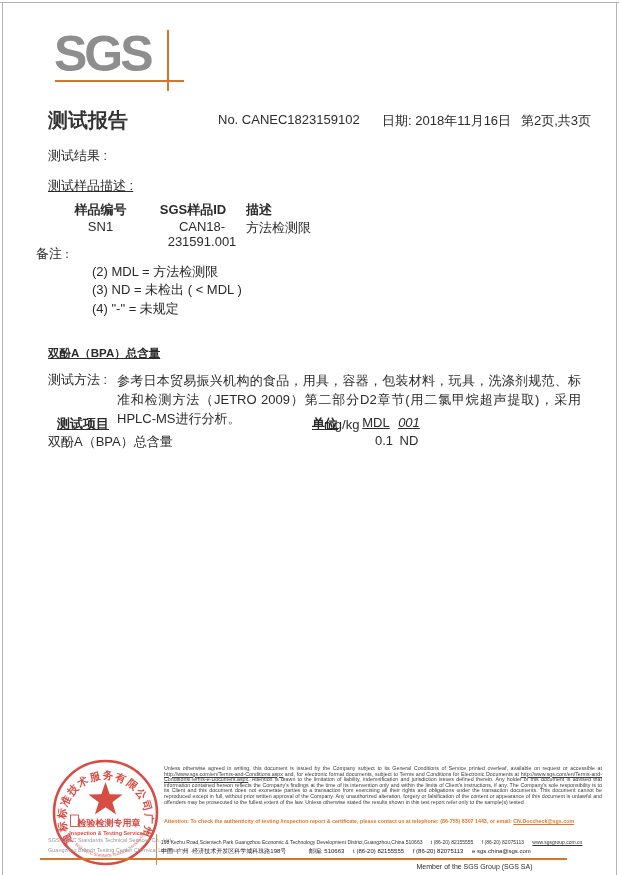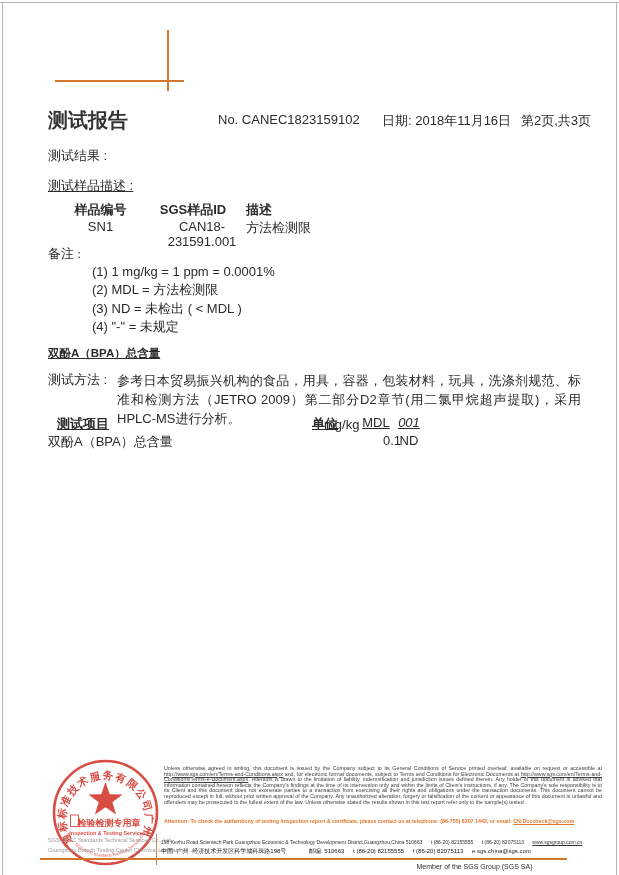--- a/index.html
+++ b/index.html
@@ -29,34 +29,34 @@
   .results-label { left:48px; top:147px; }
   .sample-desc-label { left:48px; top:177px; text-decoration:underline; }
 
   .st-h1 { left:58px; top:201px; width:85px; text-align:center; font-weight:bold; }
   .st-h2 { left:143px; top:201px; width:100px; text-align:center; font-weight:bold; }
   .st-h3 { left:246px; top:201px; font-weight:bold; }
   .st-c1 { left:58px; top:219px; width:85px; text-align:center; }
   .st-c2 { left:143px; top:219px; width:100px; text-align:center;margin-left:9px; }
   .st-c3 { left:246px; top:219px; }
 
-  .notes-label { left:48px; top:245px;font-family:Liberation Serif, serif; }
+  .notes-label { left:36px; top:245px;font-family:Liberation Serif, serif; }
   .notes { left:92px; top:263px; line-height:18.3px; }
 
   .bpa-title { left:48px; top:346px; font-weight:bold; text-decoration:underline; font-size:11.5px; }
   .method-label { left:48px; top:371px; }
   .method-text { left:100px; top:371px; width:464px; line-height:19px; text-align:justify;margin-left:17px; }
 
   .rt-h1 { left:57px; top:415px; font-weight:bold; text-decoration:underline; }
   .rt-h2 { left:308px; top:415px; width:34px; text-align:center; font-weight:bold; text-decoration:underline; }
   .rt-h3 { left:360px; top:415px; width:32px; text-align:center; text-decoration:underline; }
   .rt-h4 { left:394px; top:415px; width:30px; text-align:center; font-style:italic; text-decoration:underline; }
   .rt-c1 { left:48px; top:433px; }
   .rt-c2 { left:324px; top:417px; width:34px; text-align:center; }
-  .rt-c3 { left:376px; top:433px; width:32px; text-align:center; }
+  .rt-c3 { left:368px; top:433px; width:32px; text-align:center; }
   .rt-c4 { left:394px; top:433px; width:30px; text-align:center; }
 
   
   .legal { left:164px; top:766px; width:438px; font-size:5.3px; line-height:5.6px; color:#3d3d3d; text-align:justify; }
   .legal a, .link { text-decoration:underline; color:inherit; }
   .attention { left:164px; top:818px; width:438px; font-size:5.3px; line-height:6px; color:#e0762a; font-weight:bold; }
   .attention .link { color:#e0762a; }
 
   .company-block { left:48px; top:836px; font-size:5.5px; line-height:9.5px; color:#9a9a9a; }
   .v-divider { left:156px; top:834px; width:1px; height:31px; background:#c98a4b; }
@@ -70,41 +70,41 @@
 </style>
 </head>
 <body>
 
 <div id="page">
 
   <div class="abs edge-top"></div>
   <div class="abs edge-left"></div>
   <div class="abs edge-right"></div>
 
+  <div class="abs logo-text">SGS</div>
   <div class="abs logo-hline"></div>
   <div class="abs logo-vline"></div>
 
   <div class="abs doc-title">测试报告</div>
   <div class="abs report-no body-text">No. CANEC1823159102</div>
   <div class="abs report-date body-text">日期: 2018年11月16日</div>
   <div class="abs page-info body-text">第2页,共3页</div>
 
   <div class="abs results-label body-text">测试结果 :</div>
   <div class="abs sample-desc-label body-text">测试样品描述 :</div>
 
   <div class="abs st-h1 body-text">样品编号</div>
   <div class="abs st-h2 body-text">SGS样品ID</div>
   <div class="abs st-h3 body-text">描述</div>
   <div class="abs st-c1 body-text">SN1</div>
   <div class="abs st-c2 body-text">CAN18-231591.001</div>
   <div class="abs st-c3 body-text">方法检测限</div>
 
   <div class="abs notes-label body-text">备注 :</div>
   <div class="abs notes body-text">
-    <div>(1) 1 mg/kg = 1 ppm = 0.0001%</div>
     <div>(2) MDL = 方法检测限</div>
     <div>(3) ND = 未检出 ( &lt; MDL )</div>
     <div>(4) "-" = 未规定</div>
   </div>
 
   <div class="abs bpa-title">双酚A（BPA）总含量</div>
   <div class="abs method-label body-text">测试方法 :</div>
   <div class="abs method-text body-text">参考日本贸易振兴机构的食品，用具，容器，包装材料，玩具，洗涤剂规范、标准和检测方法（JETRO 2009）第二部分D2章节(用二氯甲烷超声提取)，采用HPLC-MS进行分析。</div>
 
   <div class="abs rt-h1 body-text">测试项目</div>

